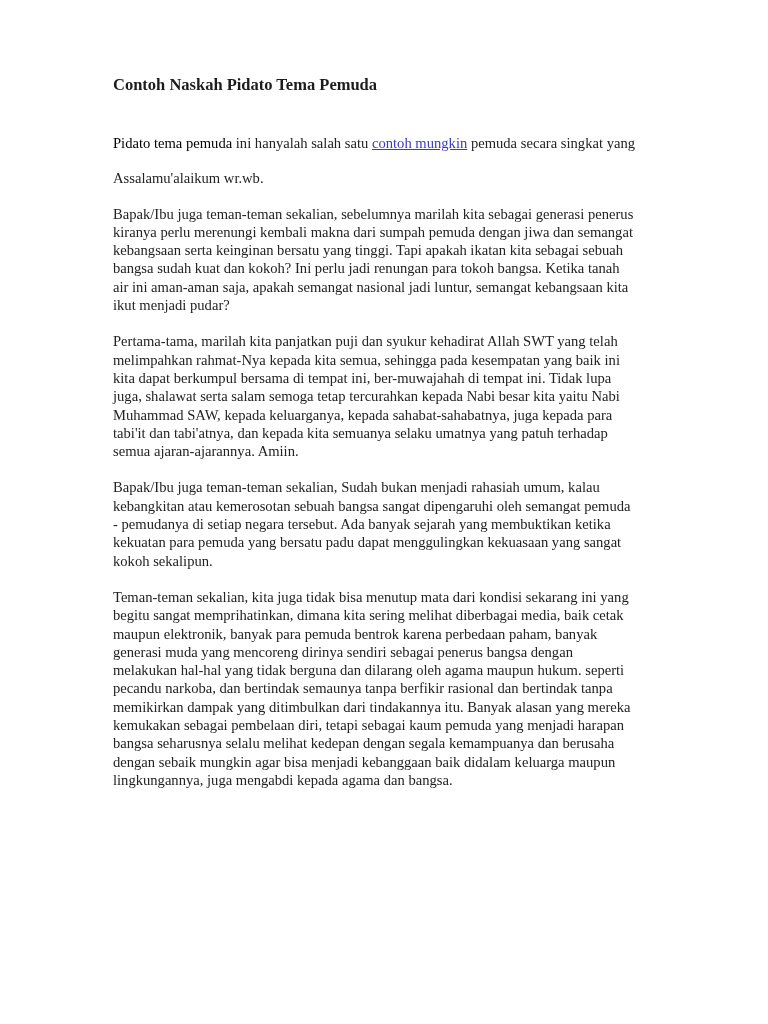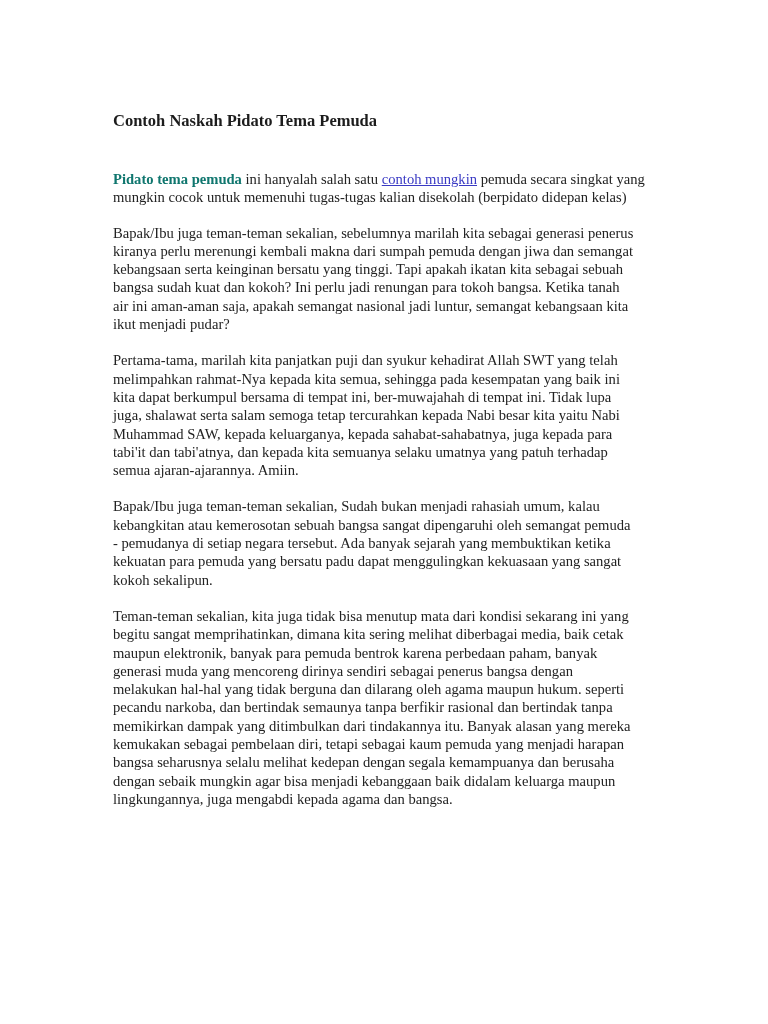--- a/index.html
+++ b/index.html
@@ -9,21 +9,21 @@
   }
   .page {
     position: relative;
     width: 768px;
     height: 1024px;
     background: #ffffff;
     overflow: hidden;
     font-family: "Liberation Serif", "DejaVu Serif", serif;
     color: #222222;
     box-sizing: border-box;
-    padding: 110px 95px 0 113px;
+    padding: 74px 95px 0 113px;
   }
   .doc-title {
     font-size: 16.5px;
     font-weight: bold;
     line-height: 22px;
     margin: 0 0 38px 0;
     color: #1c1c1c;
   }
   .para {
     font-size: 14.6px;
@@ -34,41 +34,41 @@
   .para-wrap {
     font-size: 14.6px;
     line-height: 18.3px;
     margin: 0 0 17px 0;
     white-space: normal;
   }
   .tight {
     margin-bottom: 17px;
   }
   .bold-lead {
-    font-weight: bold;
-    color: #0f766e;
+    font-weight: normal;
+    color: #000000;
   }
   a.doc-link {
     color: #3a3ac4;
     text-decoration: underline;
     cursor: pointer;
   }
 </style>
 </head>
 <body>
 
 <div class="page">
 
   <h1 class="doc-title">Contoh Naskah Pidato Tema Pemuda</h1>
 
   <p class="para-wrap">
     <span class="bold-lead">Pidato tema pemuda</span><span> ini hanyalah salah satu </span><a class="doc-link">contoh mungkin</a><span> pemuda secara singkat yang</span><br>
-    <span>mungkin cocok untuk memenuhi tugas-tugas kalian disekolah (berpidato didepan kelas)</span>
   </p>
 
+  <p class="para tight">Assalamu'alaikum wr.wb.</p>
 
 
   <p class="para">Bapak/Ibu juga teman-teman sekalian, sebelumnya marilah kita sebagai generasi penerus
 kiranya perlu merenungi kembali makna dari sumpah pemuda dengan jiwa dan semangat
 kebangsaan serta keinginan bersatu yang tinggi. Tapi apakah ikatan kita sebagai sebuah
 bangsa sudah kuat dan kokoh? Ini perlu jadi renungan para tokoh bangsa. Ketika tanah
 air ini aman-aman saja, apakah semangat nasional jadi luntur, semangat kebangsaan kita
 ikut menjadi pudar?</p>
 
   <p class="para">Pertama-tama, marilah kita panjatkan puji dan syukur kehadirat Allah SWT yang telah

